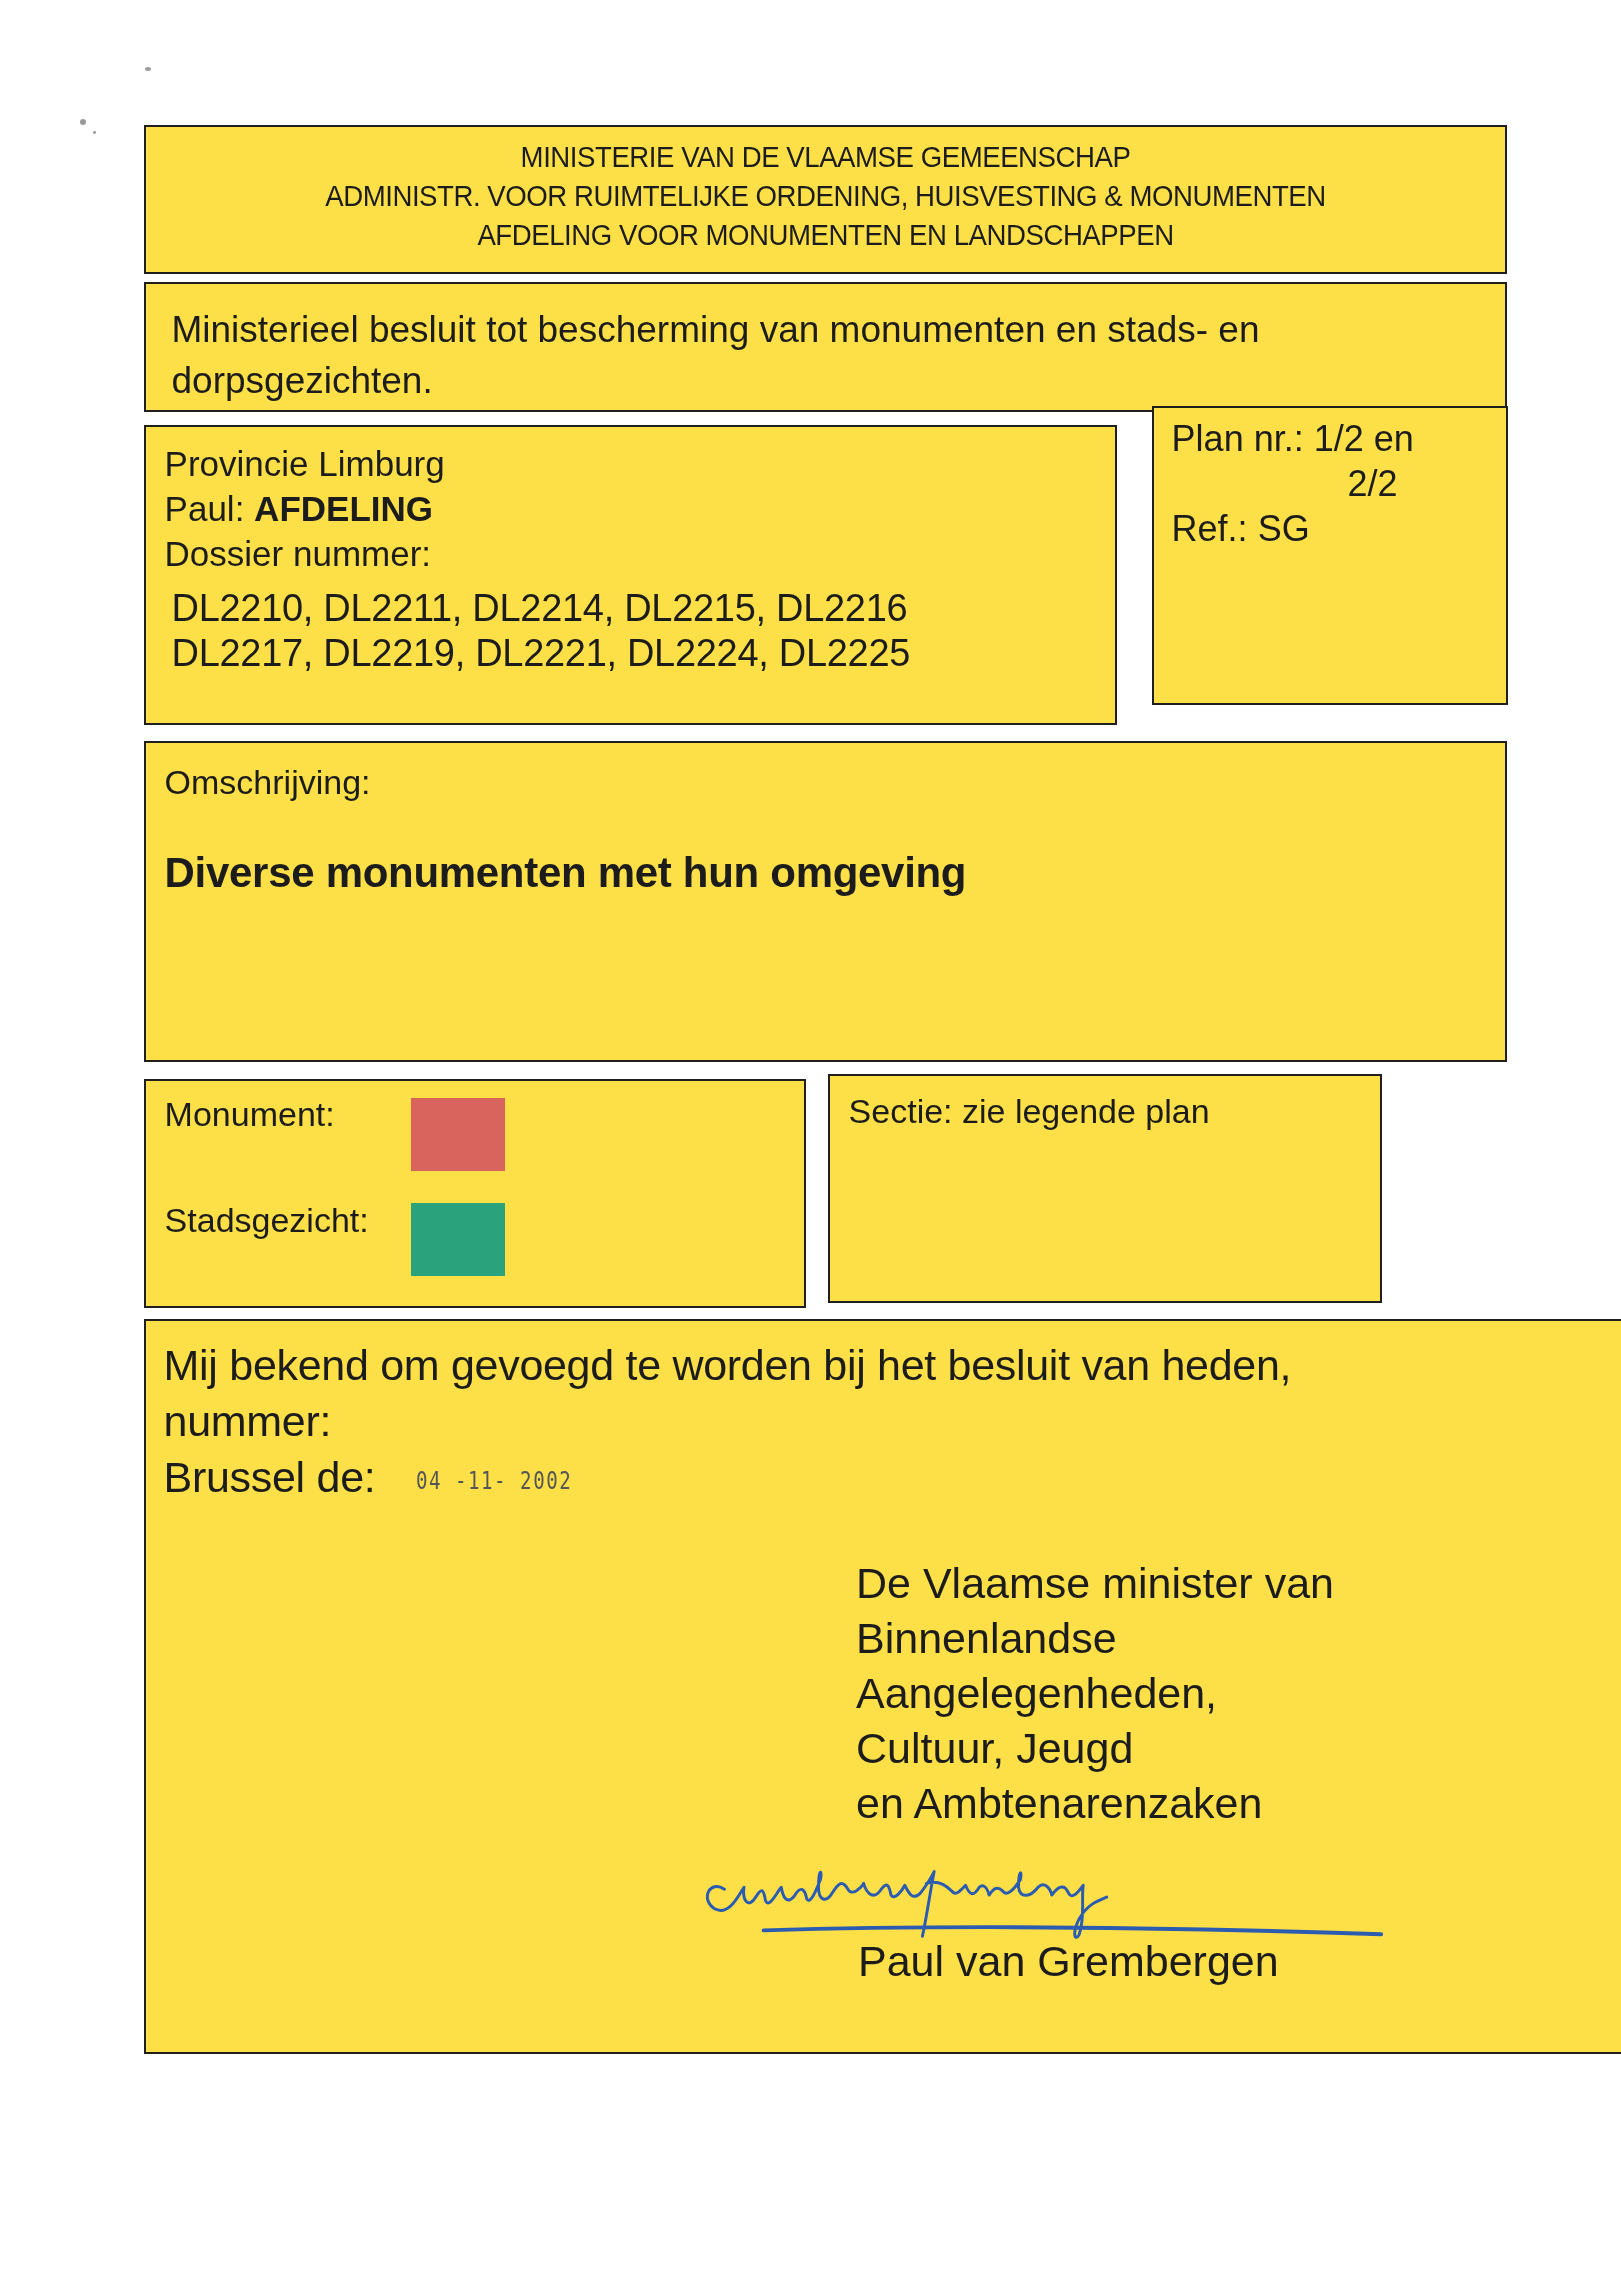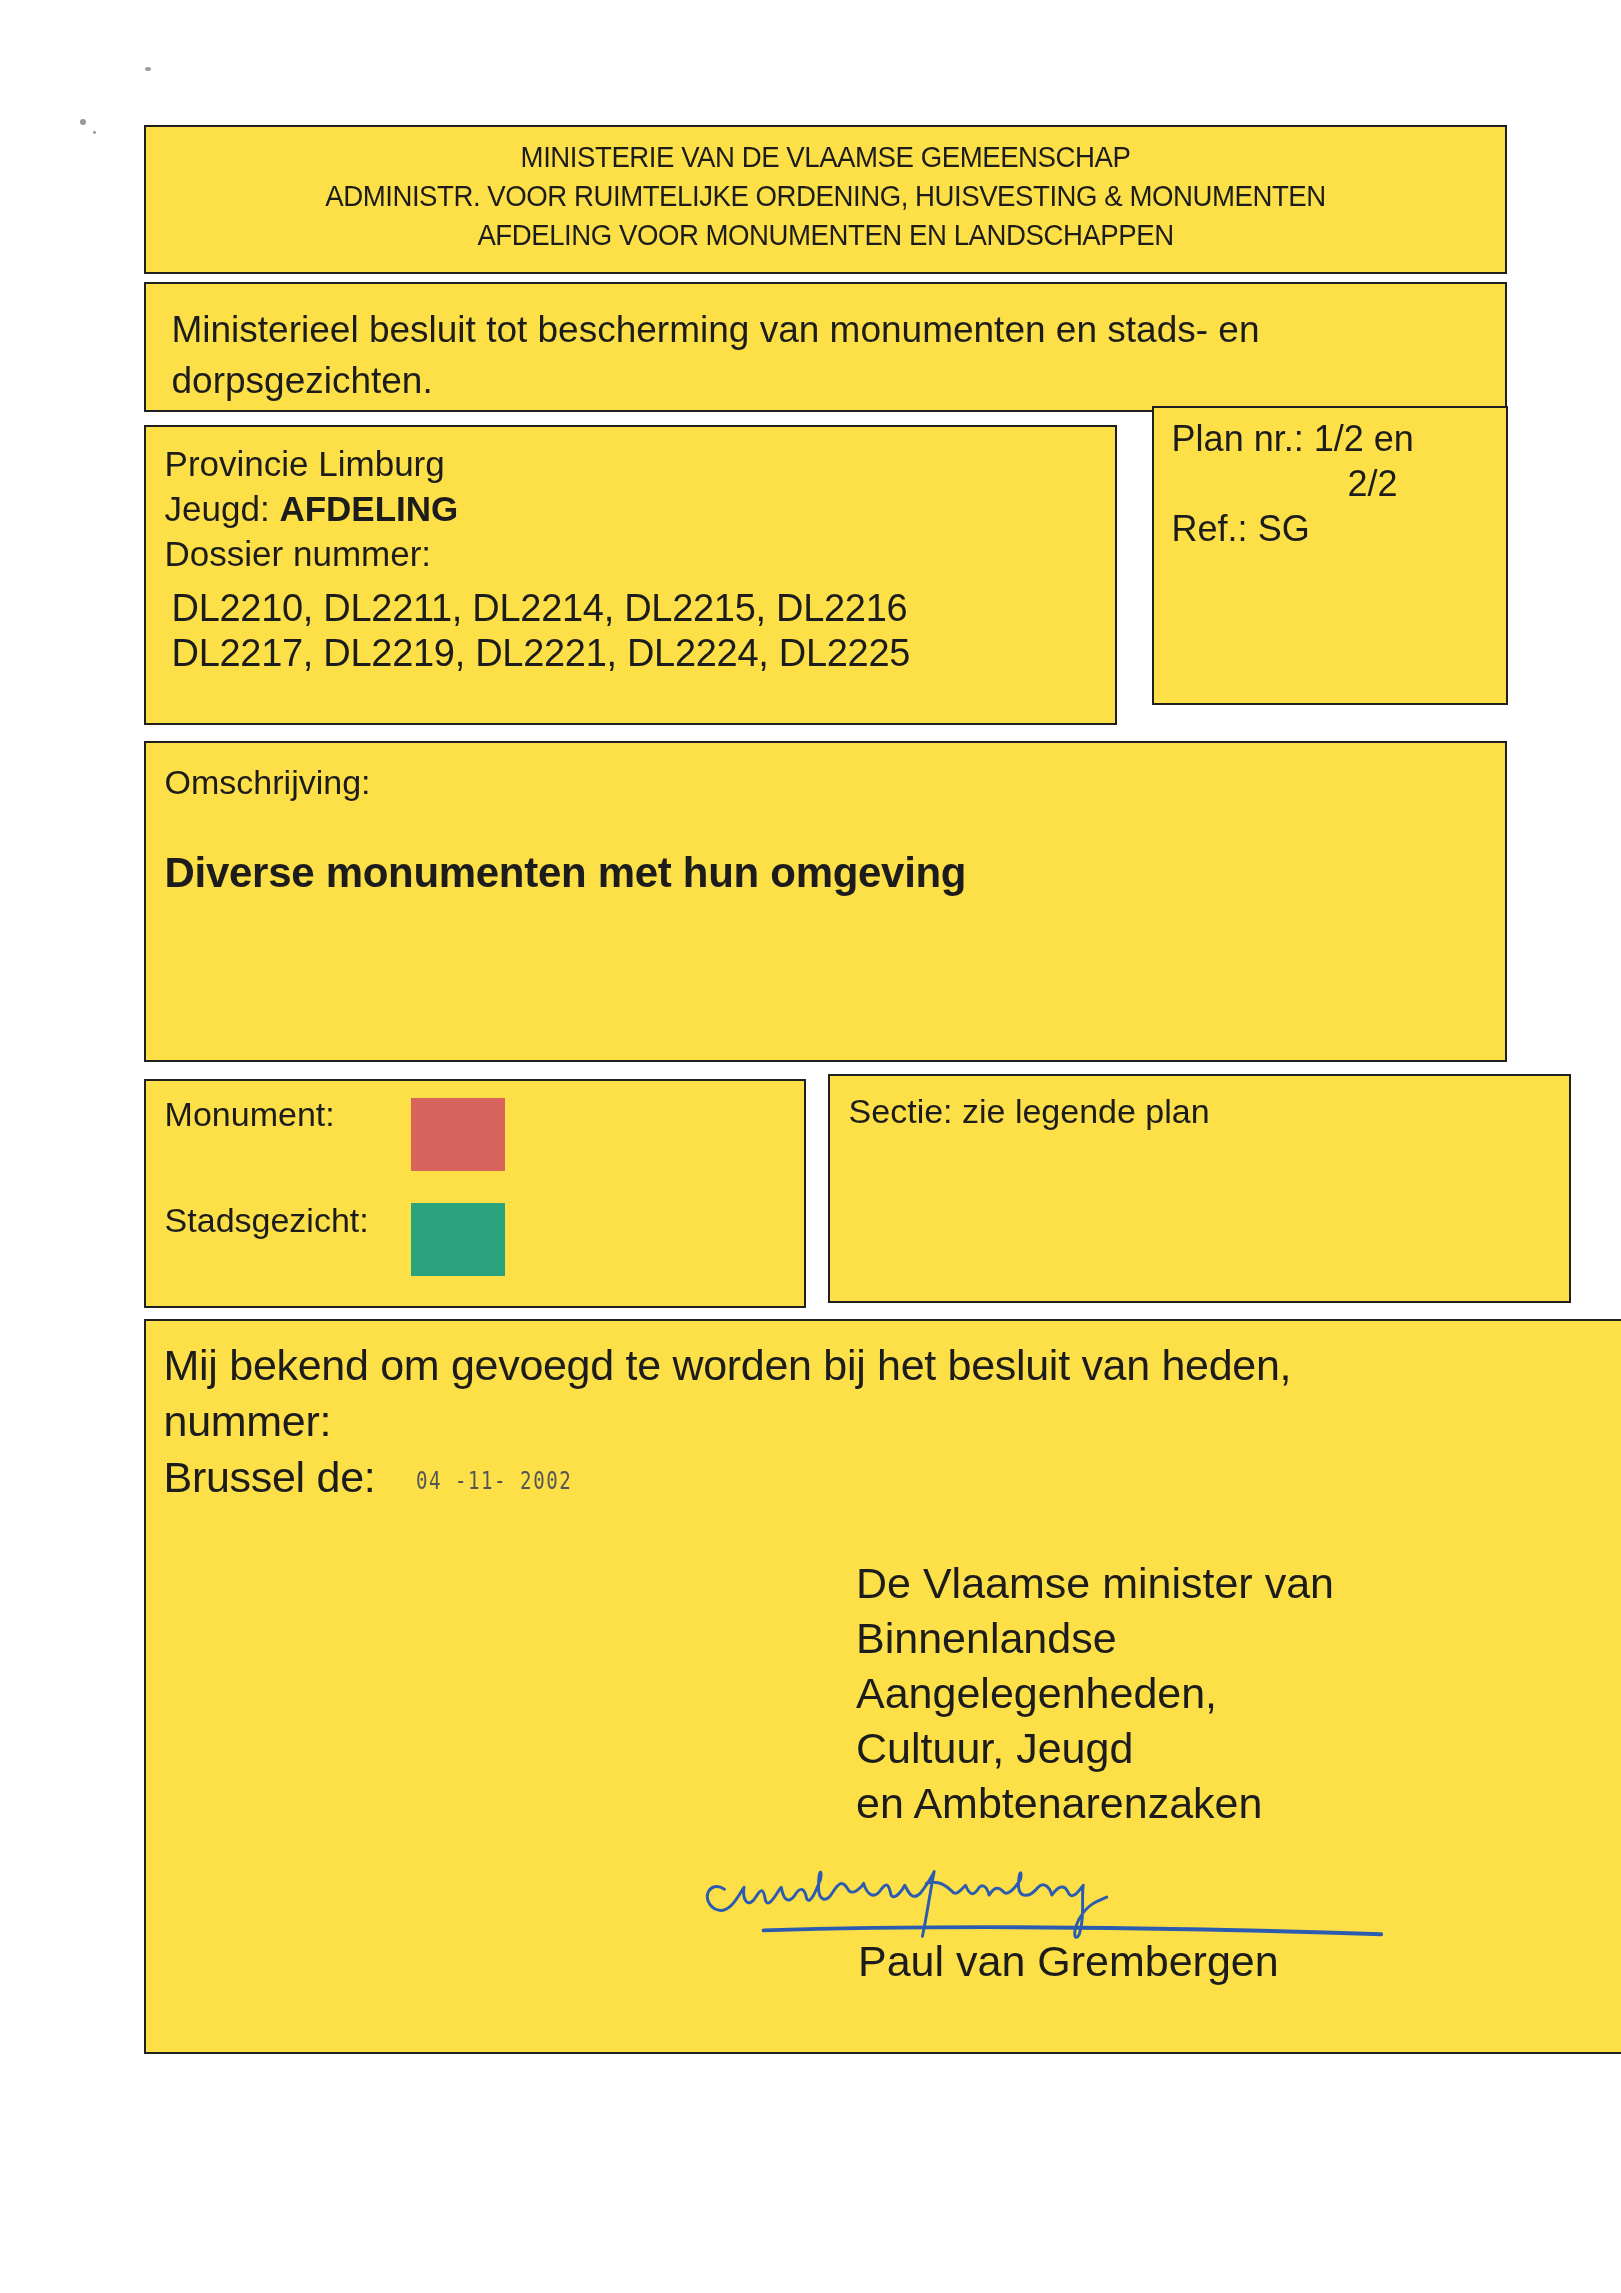--- a/index.html
+++ b/index.html
@@ -32,21 +32,21 @@
   #desc .value { position: absolute; left: 18.6px; top: 106px; font-size: 42px; font-weight: bold; letter-spacing: -0.3px; }
 
   #legend { left: 144px; top: 1079px; width: 662px; height: 229px; }
   #legend .row { position: absolute; left: 18.6px; font-size: 34px; }
   #legend .row.r1 { top: 13.7px; }
   #legend .row.r2 { top: 120px; }
   #legend .swatch { position: absolute; left: 265px; width: 94px; height: 73px; }
   #legend .swatch.s1 { top: 16.7px; }
   #legend .swatch.s2 { top: 122px; }
 
-  #section { left: 828px; top: 1074px; width: 743px; height: 229px; }
+  #section { left: 828px; top: 1074px; width: 554px; height: 229px; }
   #section .txt { position: absolute; left: 18.6px; top: 15.7px; font-size: 34px; }
 
   #sign { left: 144px; top: 1319px; width: 1516px; height: 735px; border-bottom-width: 2.9px; }
   #sign .intro { position: absolute; left: 17.6px; top: 15.7px; font-size: 43px; line-height: 56px; letter-spacing: -0.3px; }
   #sign .date { font-family: "DejaVu Sans Mono", monospace; font-size: 25.5px; color: #555; letter-spacing: 2px;
                 display: inline-block; transform: scaleX(0.75); transform-origin: left; margin-left: 29px; vertical-align: 2.9px; }
   #sign .minister { position: absolute; left: 710px; top: 235px; font-size: 43px; line-height: 55px; }
   #sign .signature { position: absolute; left: 549px; top: 519px; width: 745px; height: 118px; }
   #sign .name { position: absolute; left: 712px; top: 616px; font-size: 43px; }
 </style>
@@ -64,21 +64,21 @@
 </div>
 
 <div id="title" class="box thick-top">
   <div class="txt">Ministerieel besluit tot bescherming van monumenten en stads- en dorpsgezichten.</div>
 </div>
 
 <div id="location" class="box">
   <div class="txt">
     <div>Provincie Limburg</div>
     <div class="city">
-      <span>Jeugd:</span>
+      <span>Paul:</span>
       <b>AFDELING</b>
     </div>
     <div>Dossier nummer:</div>
   </div>
   <div class="dossiers">
     <div>DL2210, DL2211, DL2214, DL2215, DL2216</div>
     <div>DL2217, DL2219, DL2221, DL2224, DL2225</div>
   </div>
 </div>
 

